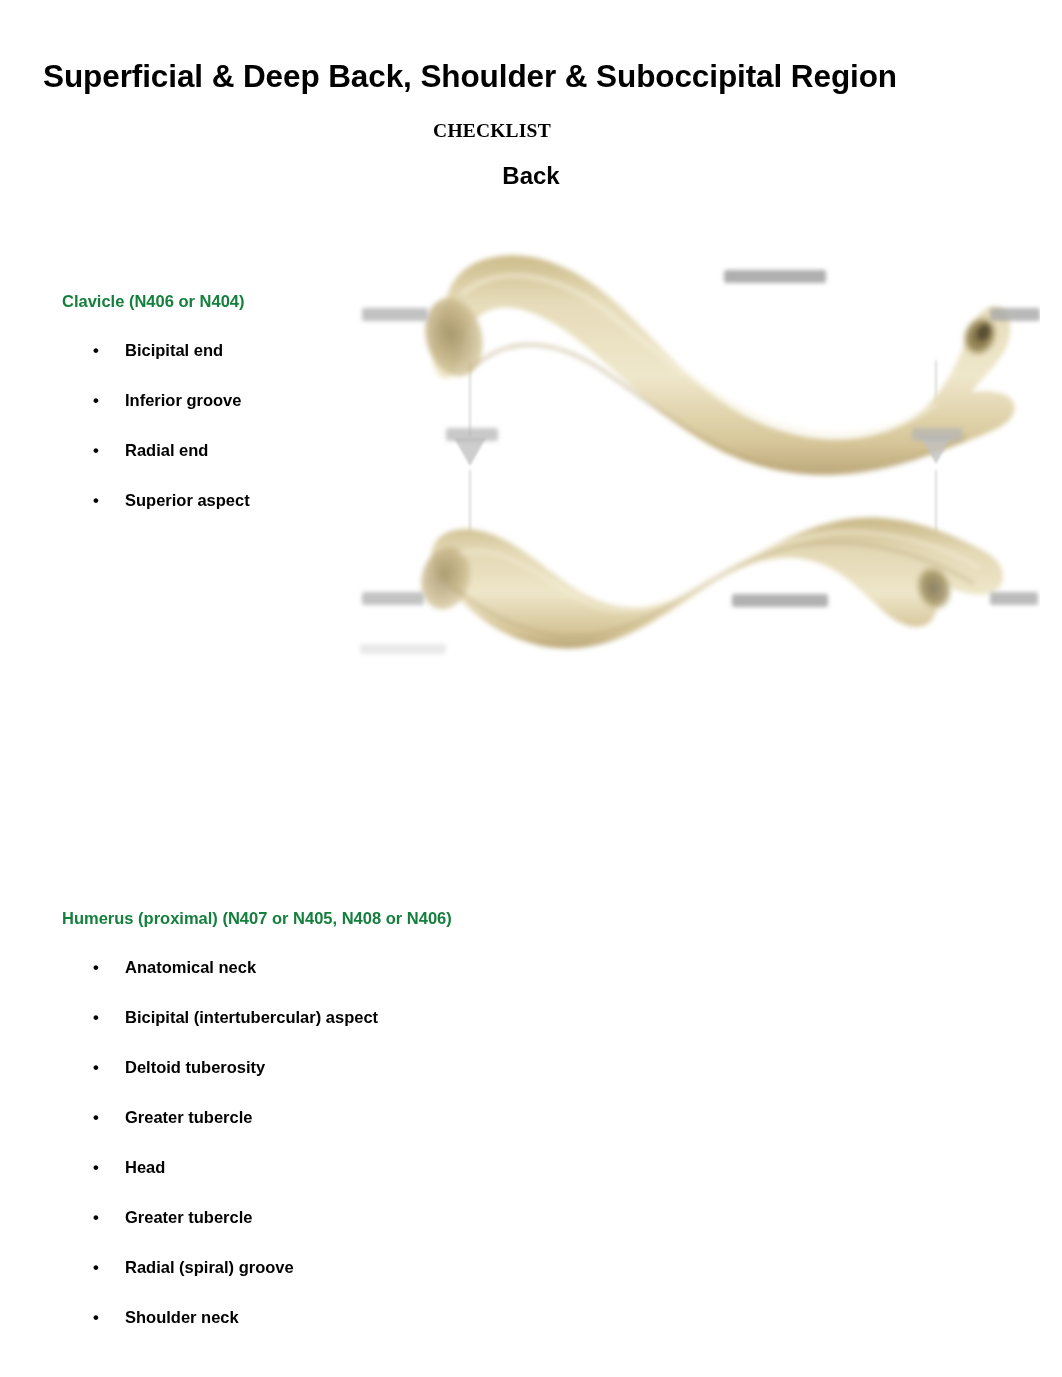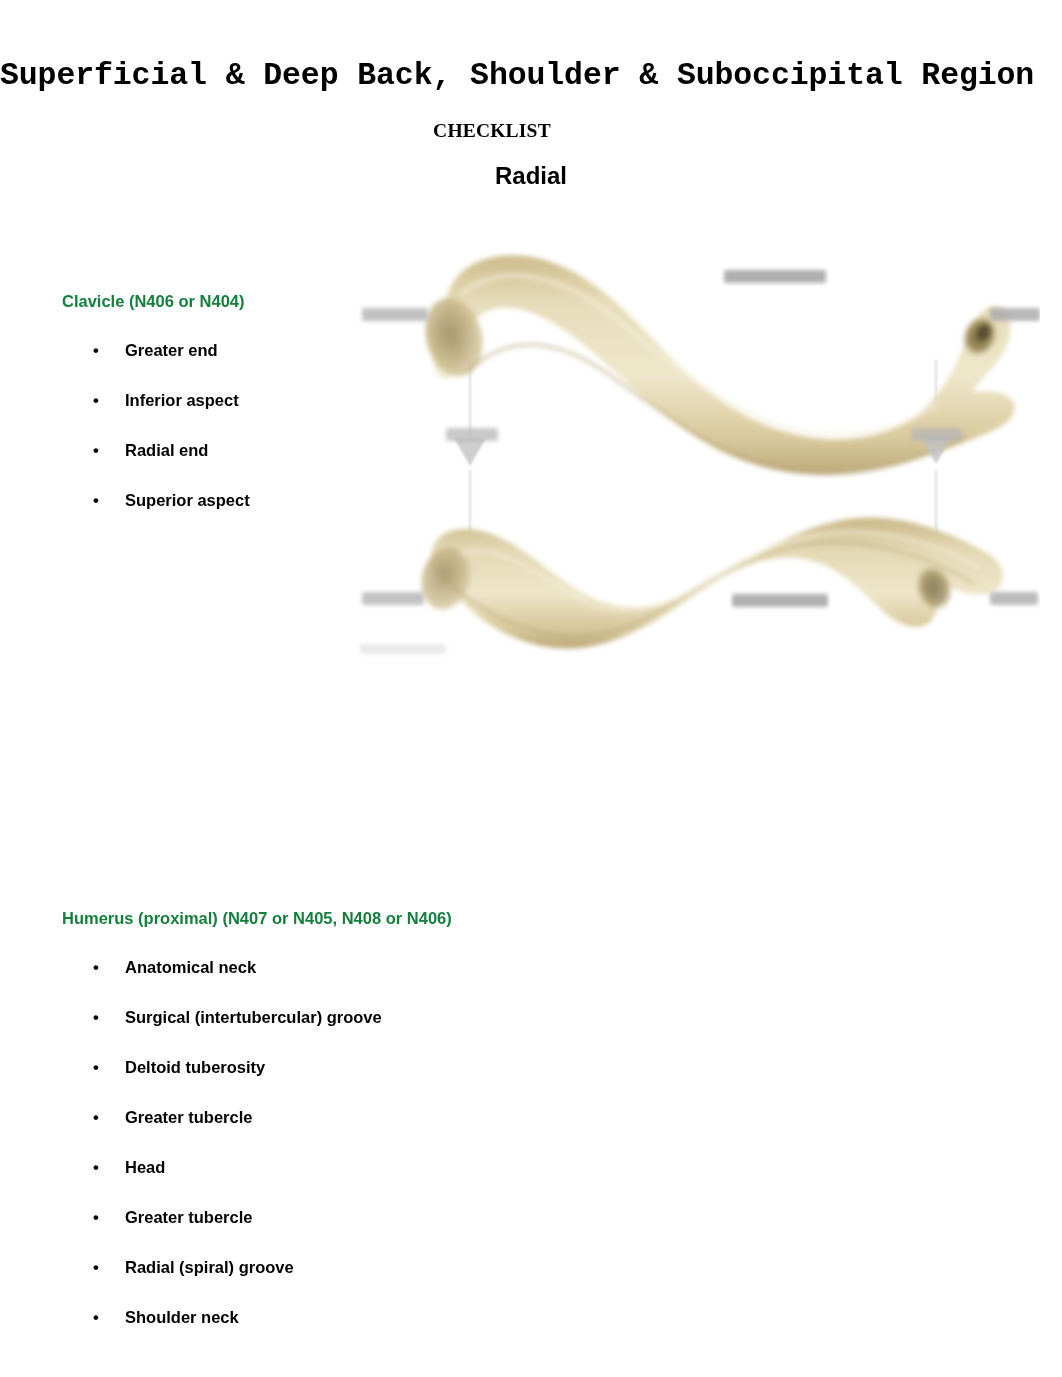--- a/index.html
+++ b/index.html
@@ -22,21 +22,21 @@
     height: 1377px;
   }
 
   
   .doc-title {
     position: absolute;
     left: 0;
     top: 57px;
     width: 940px;
     text-align: center;
-    font-family: Liberation Mono, monospace;
+    font-family: Liberation Sans, sans-serif;
     font-weight: bold;
     font-size: 31.5px;
     line-height: 38px;
     letter-spacing: -0.1px;
     white-space: nowrap;
   }
   .doc-subtitle {
     position: absolute;
     left: 0;
     top: 119px;
@@ -114,32 +114,32 @@
 </style>
 </head>
 <body>
 
 <div class="page">
 
   <div class="doc-title">Superficial &amp; Deep Back, Shoulder &amp; Suboccipital Region</div>
 
   <div class="doc-subtitle">CHECKLIST</div>
 
-  <div class="section-heading">Radial</div>
+  <div class="section-heading">Back</div>
 
   <div class="list-block clavicle">
     <div class="list-title">Clavicle (N406 or N404)</div>
     <ul class="bullets">
       <li>
         <span class="bullet-dot">•</span>
-        <span>Greater end</span>
-      </li>
-      <li>
-        <span class="bullet-dot">•</span>
-        <span>Inferior aspect</span>
+        <span>Bicipital end</span>
+      </li>
+      <li>
+        <span class="bullet-dot">•</span>
+        <span>Inferior groove</span>
       </li>
       <li>
         <span class="bullet-dot">•</span>
         <span>Radial end</span>
       </li>
       <li>
         <span class="bullet-dot">•</span>
         <span>Superior aspect</span>
       </li>
     </ul>
@@ -147,21 +147,21 @@
 
   <div class="list-block humerus">
     <div class="list-title">Humerus (proximal) (N407 or N405, N408 or N406)</div>
     <ul class="bullets">
       <li>
         <span class="bullet-dot">•</span>
         <span>Anatomical neck</span>
       </li>
       <li>
         <span class="bullet-dot">•</span>
-        <span>Surgical (intertubercular) groove</span>
+        <span>Bicipital (intertubercular) aspect</span>
       </li>
       <li>
         <span class="bullet-dot">•</span>
         <span>Deltoid tuberosity</span>
       </li>
       <li>
         <span class="bullet-dot">•</span>
         <span>Greater tubercle</span>
       </li>
       <li>

